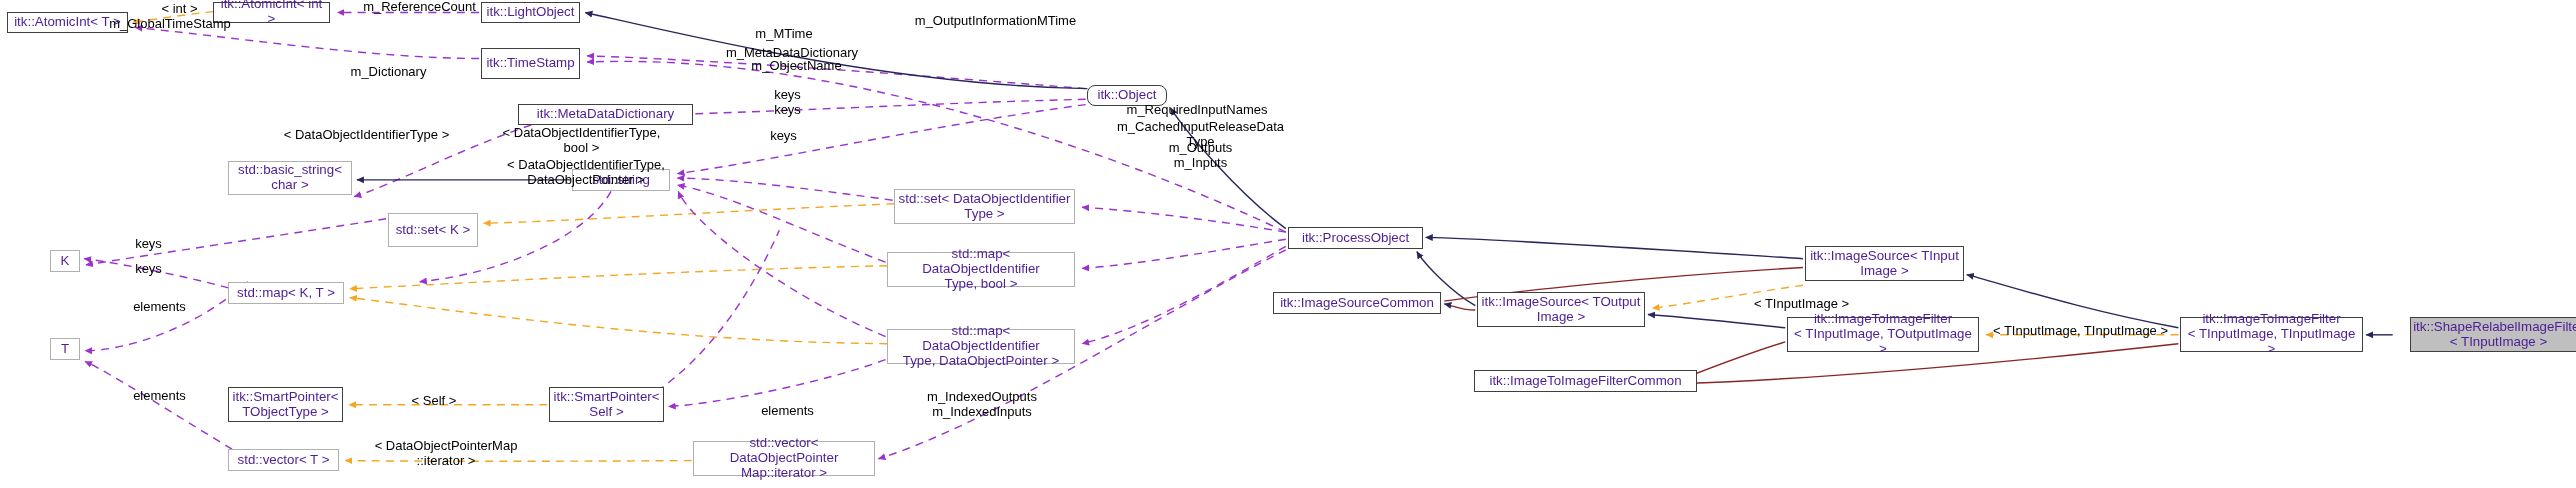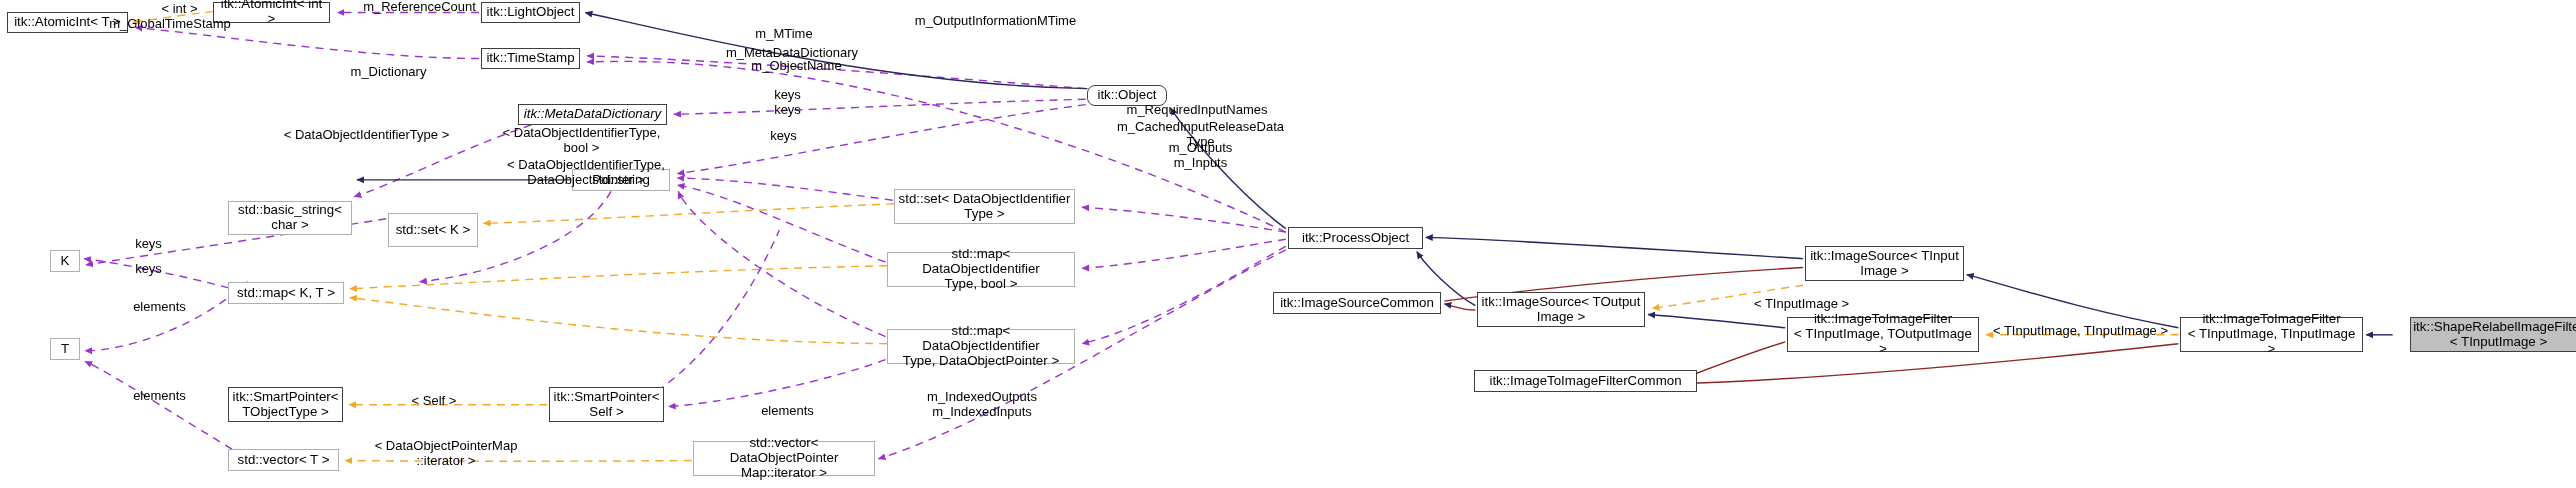--- a/index.html
+++ b/index.html
@@ -24,21 +24,21 @@
     pointer-events: none;
   }
   .node {
     position: absolute;
     box-sizing: border-box;
     display: flex;
     align-items: center;
     justify-content: center;
     text-align: center;
     background: #ffffff;
-    color: #000000;
+    color: #4c1d95;
     line-height: 1.12;
     white-space: pre-line;
     padding: 0.9px 3.5px;
     z-index: 5;
   }
   
   .node.plain {
     border: 0.9px solid #b0b0b0;
     font-size: 13.3px;
   }
@@ -166,24 +166,24 @@
       <path d="M2016,386 C1970,400 1920,420 1899,428" stroke="#8b2525"></path>
 
       <path d="M2460,388 C2260,410 2050,428 1899,433" stroke="#8b2525"></path>
     </g>
   </svg>
 
   <div id="nodes-layer">
       <div class="node doc" style="left: 7px; top: 12.4px; width: 121px; height: 21px;">itk::AtomicInt&lt; T &gt;</div>
       <div class="node doc" style="left: 213px; top: 1.8px; width: 117px; height: 21px;">itk::AtomicInt&lt; int &gt;</div>
       <div class="node doc" style="left: 481px; top: 1.8px; width: 99px; height: 21px;">itk::LightObject</div>
-      <div class="node doc" style="left: 481px; top: 48px; width: 99px; height: 21px;">itk::TimeStamp</div>
-      <div class="node doc" style="left: 518px; top: 104px; width: 149px; height: 21px; font-style: italic;">itk::MetaDataDictionary</div>
+      <div class="node doc" style="left: 481px; top: 48px; width: 99px; height: 31px;">itk::TimeStamp</div>
+      <div class="node doc" style="left: 518px; top: 104px; width: 175px; height: 21px;">itk::MetaDataDictionary</div>
       <div class="node doc" style="left: 1087px; top: 85px; width: 80px; height: 21px; border-radius: 8px;">itk::Object</div>
-      <div class="node plain" style="left: 228px; top: 161px; width: 124px; height: 34px; margin-top: 40px;">std::basic_string&lt;
+      <div class="node plain" style="left: 228px; top: 161px; width: 124px; height: 34px;">std::basic_string&lt;
 char &gt;</div>
       <div class="node plain" style="left: 572px; top: 169px; width: 98px; height: 22px;">std::string</div>
       <div class="node plain" style="left: 388px; top: 213px; width: 90px; height: 34px;">std::set&lt; K &gt;</div>
       <div class="node plain" style="left: 894px; top: 189px; width: 181px; height: 35px;">std::set&lt; DataObjectIdentifier
 Type &gt;</div>
       <div class="node plain" style="left: 887px; top: 252px; width: 188px; height: 35px;">std::map&lt; DataObjectIdentifier
 Type, bool &gt;</div>
       <div class="node plain" style="left: 887px; top: 329px; width: 188px; height: 35px;">std::map&lt; DataObjectIdentifier
 Type, DataObjectPointer &gt;</div>
       <div class="node plain" style="left: 50px; top: 250px; width: 30px; height: 22px;">K</div>

